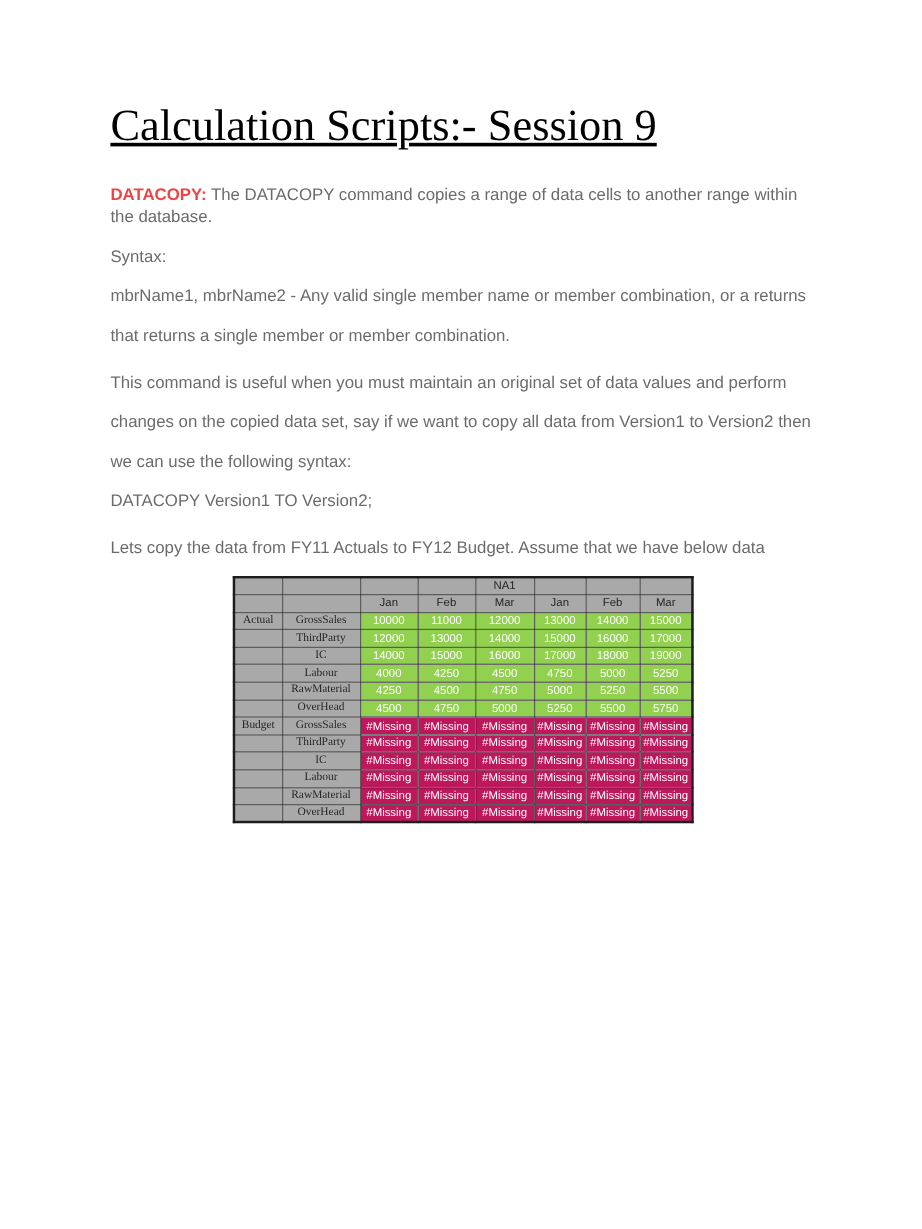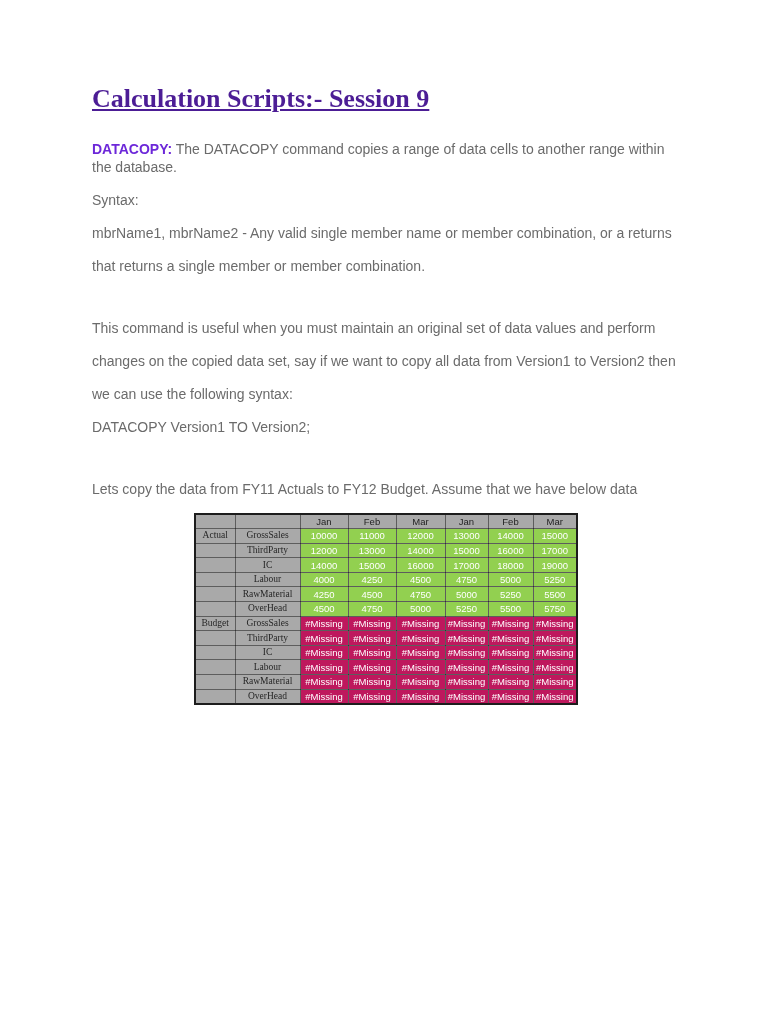--- a/index.html
+++ b/index.html
@@ -11,41 +11,41 @@
   }
   .page{
     box-sizing:border-box;
     width:768px;height:1024px;
     padding:84px 88px 0 92px;
     background:#ffffff;
   }
   .doc-title{
     margin:0 0 26px 0;
     font-family:"Liberation Serif","DejaVu Serif",serif;
-    font-size:26px;
-    font-weight:bold;
-    color:#4c1d95;
+    font-size:37px;
+    font-weight:normal;
+    color:#000000;
     text-decoration:underline;
     letter-spacing:0px;
   }
   .content{
     width:588px;
   }
   .para{
     margin:0 0 15px 0;
     font-size:14px;
     line-height:18px;
     color:#6b6b6b;
   }
   .para b{
-    color:#6d28d9;
+    color:#ef4444;
     font-weight:bold;
   }
   .para.gap{
-    margin-top:44px;
+    margin-top:21px;
   }
   
   table.grid{
     border-collapse:collapse;
     table-layout:fixed;
     margin:13px auto 0 auto;
     border:2px solid #1d1d1d;
     background:#a9a9a9;
   }
   table.grid col:nth-child(1){width:40px;}
@@ -113,20 +113,30 @@
         <col>
         <col>
         <col>
         <col>
         <col>
     </colgroup>
     <tbody>
         <tr>
           <td class="hdr"></td>
           <td class="hdr"></td>
+          <td class="hdr"></td>
+          <td class="hdr"></td>
+          <td class="hdr">NA1</td>
+          <td class="hdr"></td>
+          <td class="hdr"></td>
+          <td class="hdr"></td>
+        </tr>
+        <tr>
+          <td class="hdr"></td>
+          <td class="hdr"></td>
           <td class="hdr">Jan</td>
           <td class="hdr">Feb</td>
           <td class="hdr">Mar</td>
           <td class="hdr">Jan</td>
           <td class="hdr">Feb</td>
           <td class="hdr">Mar</td>
         </tr>
         <tr>
           <td class="lbl">Actual</td>
           <td class="lbl">GrossSales</td>

